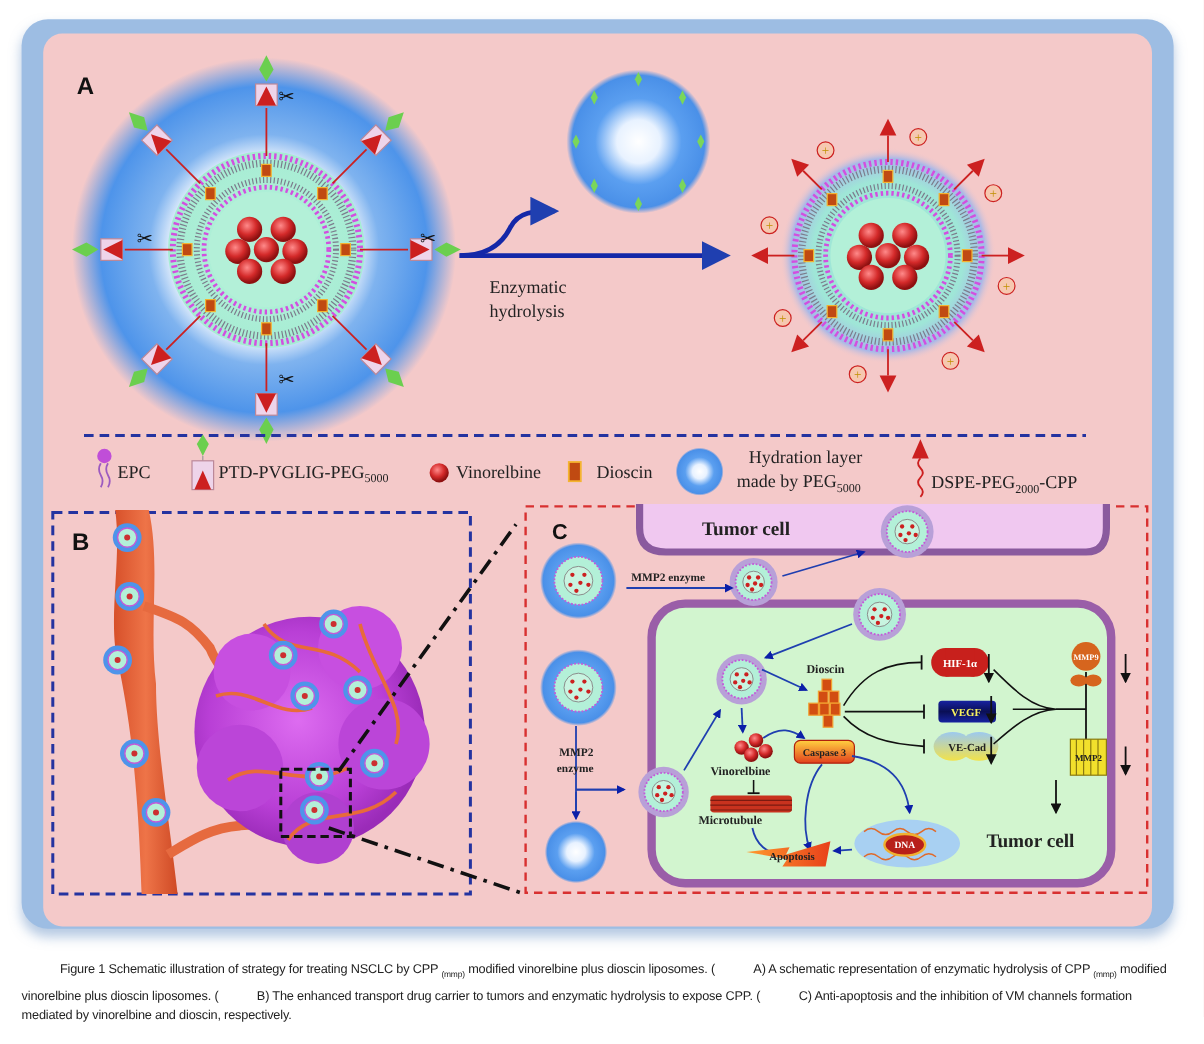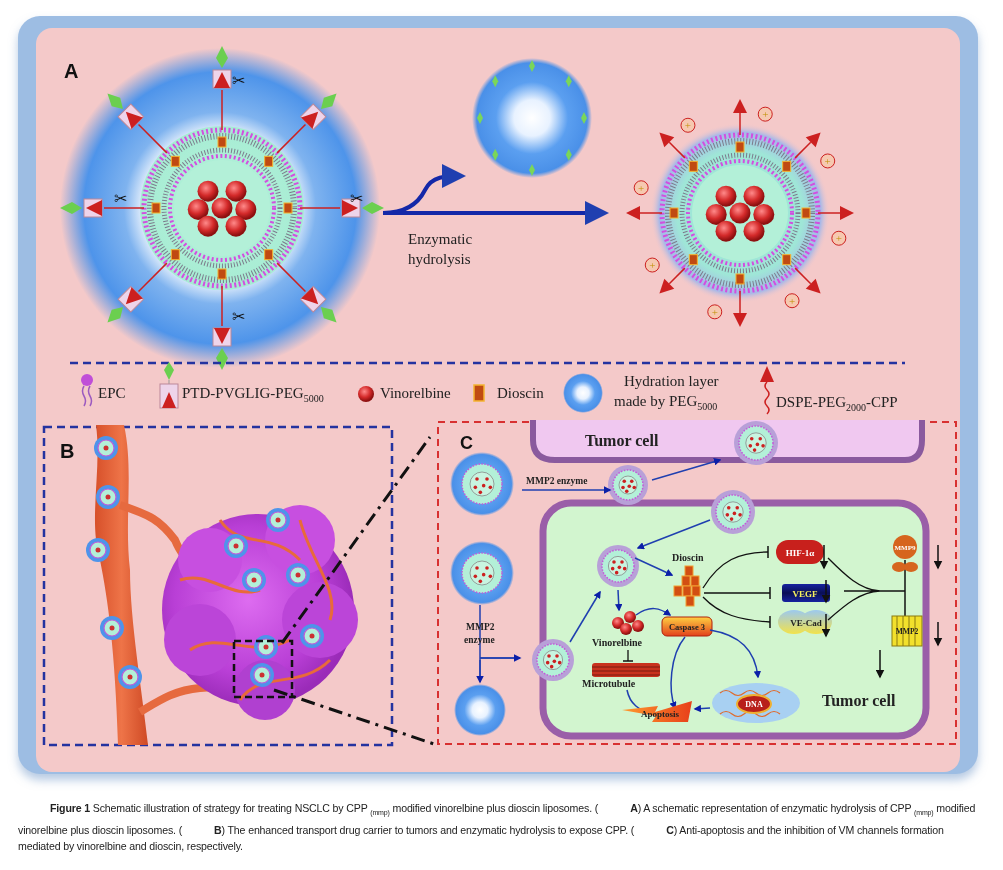--- a/index.html
+++ b/index.html
@@ -12,21 +12,21 @@
   .panel {
     position: absolute; left: 36px; top: 28px; width: 924px; height: 744px;
     background: #f4c9c9; border-radius: 16px;
   }
   svg.main { position: absolute; left: 0; top: 0; }
   .caption {
     position: absolute; left: 18px; top: 800px; width: 965px;
     font-family: "Liberation Sans", sans-serif; font-size: 10.6px; line-height: 16.5px; color: #222;
     letter-spacing: -0.15px;
   }
-  .caption b { font-weight: bold; padding-left: 32px; }
+  .caption b { font-weight: normal; padding-left: 32px; }
   .caption sub { font-size: 7px; }
   .lbl { font-family: "Liberation Sans", sans-serif; font-weight: bold; }
 </style>
 </head>
 <body>
 
 <div class="frame"></div>
 <div class="panel"></div>
 
 <svg class="main" width="1003" height="790" viewBox="0 0 1003 790">

